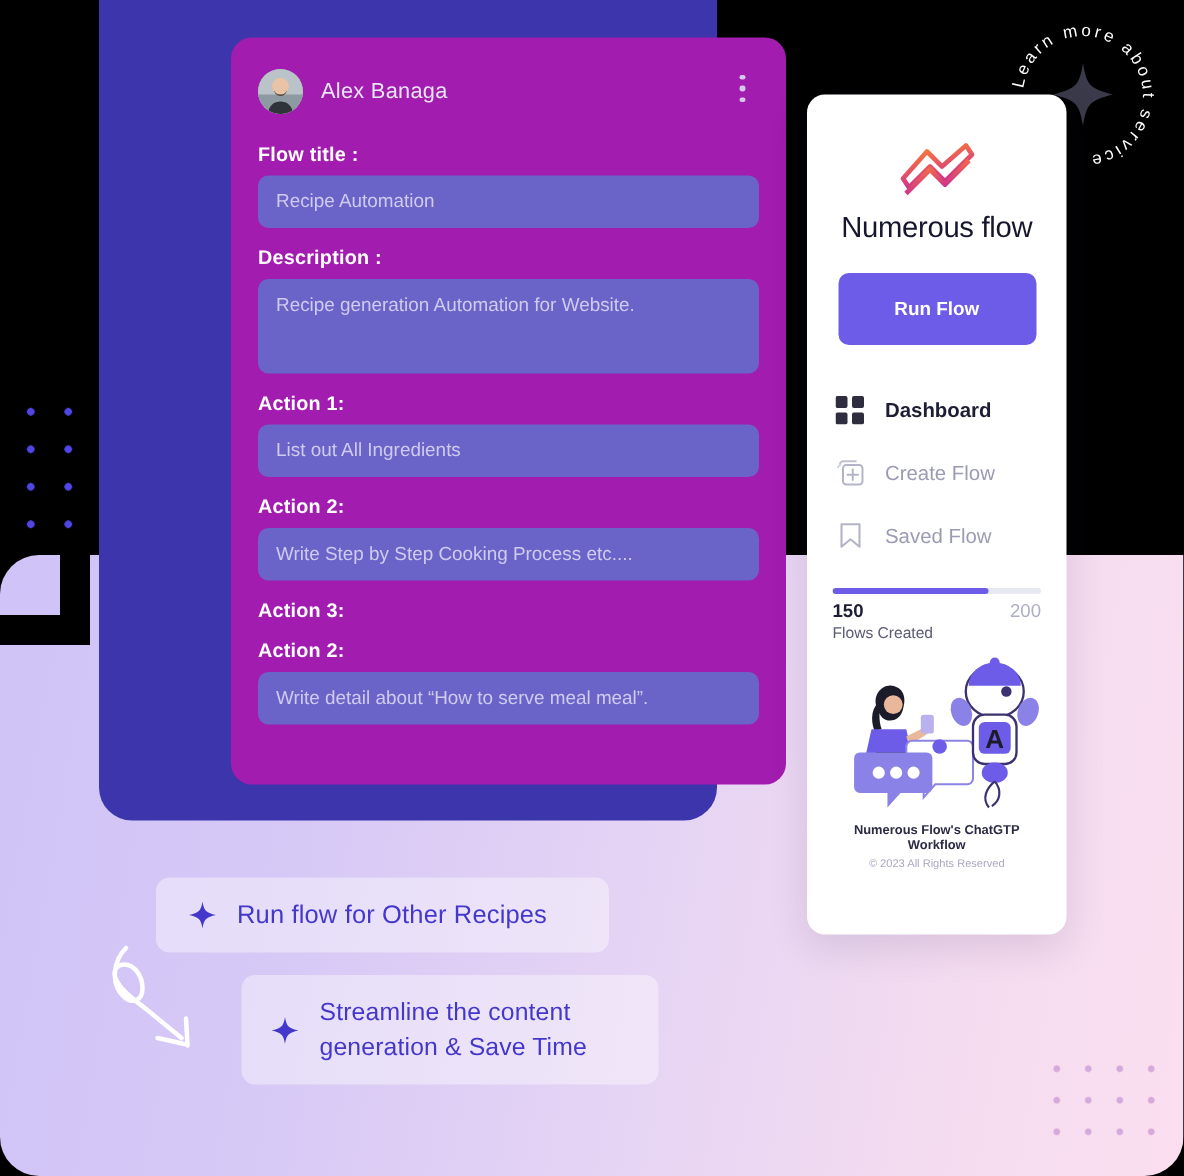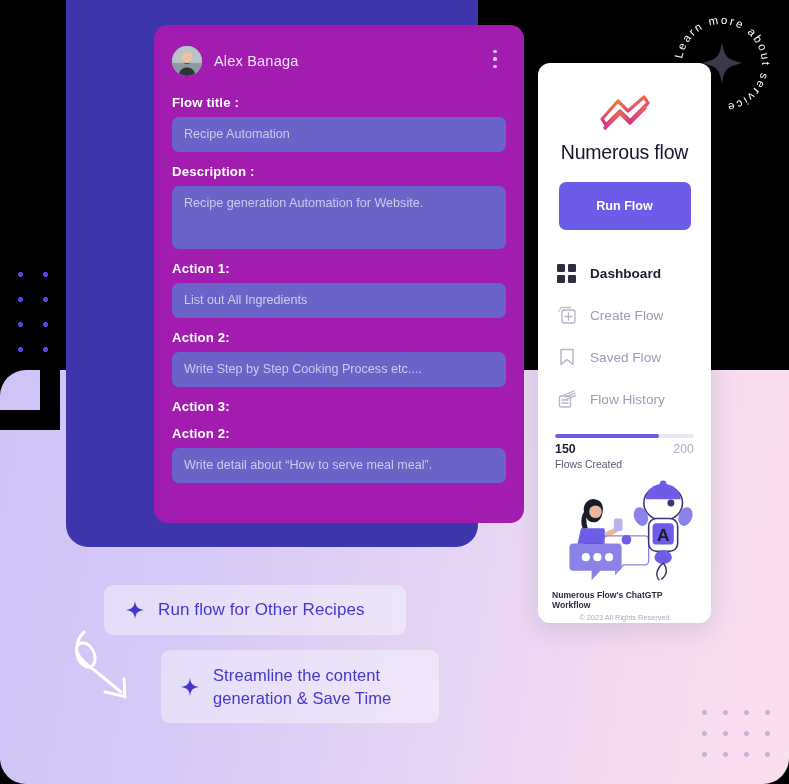--- a/index.html
+++ b/index.html
@@ -123,21 +123,21 @@
   .prog-wrap { margin-top: 14px; padding: 0 3px; }
   .prog-track { height: 4px; background:#e8e8f2; border-radius: 3px; overflow:hidden; }
   .prog-fill { height: 4px; background:#6c5ce7; border-radius: 3px; }
   .prog-nums { display:flex; justify-content:space-between; margin-top: 4px; }
   .prog-cur { font-size: 12.4px; color:#1d1d33; font-weight:700; }
   .prog-max { font-size: 12.4px; color:#aeaec6; }
   .prog-cap { font-size: 10.4px; color:#5a5a74; margin-top: 3px; }
 
   .illus { margin-top: 8px; display:flex; justify-content:center; }
   .illus svg { display:block; }
-  .foot1 { font-size: 8.6px; color:#2b2b45; margin-top: 4px; font-weight:700; }
+  .foot1 { text-align:center; font-size: 8.6px; color:#2b2b45; margin-top: 4px; font-weight:700; }
   .foot2 { text-align:center; font-size: 7.4px; color:#a9a9c2; margin-top: 3px; }
 
   
   .pill {
     position:absolute; background: rgba(255,255,255,.40);
     border-radius: 9px; display:flex; align-items:center; gap: 14px;
     color: #4338ca; padding: 0 22px;
   }
   #pill1 { left: 104px; top: 585px; width: 302px; height: 50px; }
   #pill2 { left: 161px; top: 650px; width: 278px; height: 73px; padding: 0 20px; }
@@ -266,30 +266,20 @@
 
     <div class="menu-row">
       <span class="menu-ic">
         <svg width="18" height="20" viewBox="0 0 18 20" xmlns="http://www.w3.org/2000/svg" fill="none" stroke="#b4b4c8" stroke-width="1.4" stroke-linejoin="round">
           <path d="M3 2.5 h12 v15 l-6 -5 l-6 5 z"></path>
         </svg>
       </span>
       <span class="menu-lbl">Saved Flow</span>
     </div>
 
-    <div class="menu-row">
-      <span class="menu-ic">
-        <svg width="20" height="20" viewBox="0 0 20 20" xmlns="http://www.w3.org/2000/svg" fill="none" stroke="#b4b4c8" stroke-width="1.3" stroke-linecap="round">
-          <rect x="2.5" y="7" width="11" height="11" rx="1.6"></rect>
-          <path d="M5 11 h6 M5 14 h6"></path>
-          <path d="M7 6 L17 2 M8.6 8 L18 4.2 M10.2 10 L18.6 6.6"></path>
-        </svg>
-      </span>
-      <span class="menu-lbl">Flow History</span>
-    </div>
   </div>
 
   <div class="prog-wrap">
     <div class="prog-track">
       <div class="prog-fill" id="progfill" style="width: 75%;"></div>
     </div>
     <div class="prog-nums">
       <span class="prog-cur">150</span>
       <span class="prog-max">200</span>
     </div>

